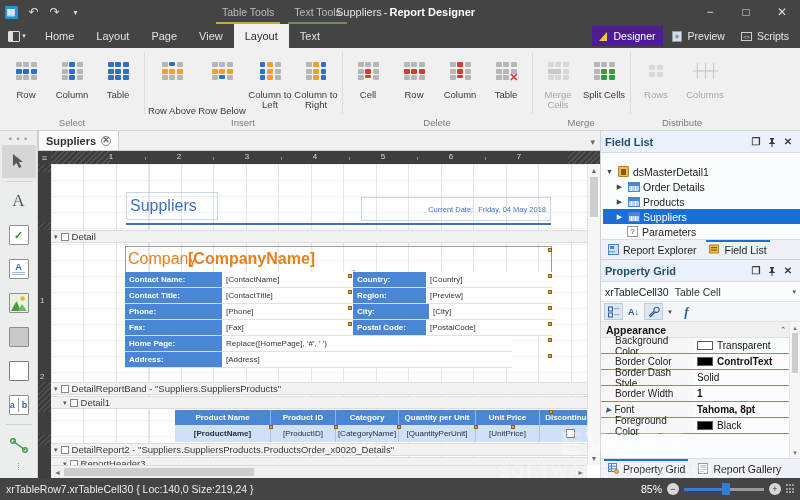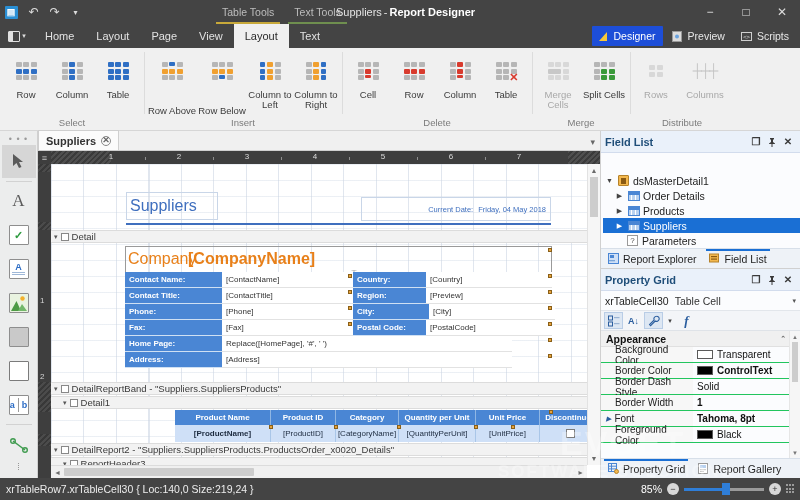--- a/index.html
+++ b/index.html
@@ -66,21 +66,21 @@
     padding:0 11px; display:flex; align-items:center; font-size:11px; color:#e2e2e2;
     position:relative; white-space:nowrap;
   }
   .rtab.ctxact { background:#f0f0f0; color:#2b2b2b; }
   .rtab.ctxtext { color:#e2e2e2; }
   .view-btns { position:absolute; right:4px; top:2px; height:20px; display:flex; gap:3px; align-items:center;}
   .vbtn {
     height:20px; padding:0 7px 0 5px; display:flex; align-items:center; gap:4px;
     font-size:10.5px; color:#e6e6e6; border-radius:1px;
   }
-  .vbtn.active { background:#1d4ed8; color:#fff; }
+  .vbtn.active { background:#4c1d95; color:#fff; }
   .vbtn .gi { width:13px;height:13px; display:flex;align-items:center;justify-content:center;}
 
   
   .ribbon {
     flex:0 0 80px; background:#f0f0f0; display:flex; align-items:stretch;
     border-bottom:1px solid #d6d6d6; position:relative;
   }
   .rgroup { display:flex; flex-direction:column; position:relative; padding:2px 0 0 0; }
   .rgroup + .rgroup::before {
     content:""; position:absolute; left:0; top:4px; bottom:16px; width:1px; background:#dcdcdc;
@@ -218,21 +218,21 @@
     width:200px; flex:0 0 200px; background:#f0f0f0; border-left:1px solid #d0d0d0;
     display:flex; flex-direction:column; min-height:0;
   }
   .panel { display:flex; flex-direction:column; background:#fbfcfe; }
   .panel-hdr {
     height:22px; background:#eaf1fa; display:flex; align-items:center; padding:0 4px;
     font-size:11px; font-weight:bold; color:#1f4e79; border-bottom:1px solid #d2dced;
   }
   .panel-hdr .spacer { flex:1; }
   .panel-hdr .ic { width:16px;height:16px; display:flex;align-items:center;justify-content:center; color:#3a3a3a; font-size:10px;}
-  .tree { padding:20px 0 0 2px; font-size:10.5px; color:#222; }
+  .tree { padding:11px 0 0 2px; font-size:10.5px; color:#222; }
   .tnode { display:flex; align-items:center; height:15px; gap:3px; padding-left:2px;}
   .tnode.sel { background:#1a6fd4; color:#fff; }
   .tnode .exp { width:9px; text-align:center; font-size:7px; color:#444; }
   .tnode.sel .exp { color:#fff; }
   .tnode .ticon { width:13px;height:11px; display:flex;align-items:center;justify-content:center;}
   .ds-ic { width:11px;height:11px;background:#f3b84e;border:1px solid #b5822a;border-radius:1px;
            display:flex;align-items:center;justify-content:center; }
   .ds-ic i { width:5px;height:6px;background:#8a5a12;display:block;}
   .tbl-ic { width:12px;height:10px;border:1px solid #4a86d4;background:#fff; display:grid;
             grid-template-rows:3px 1fr; }

